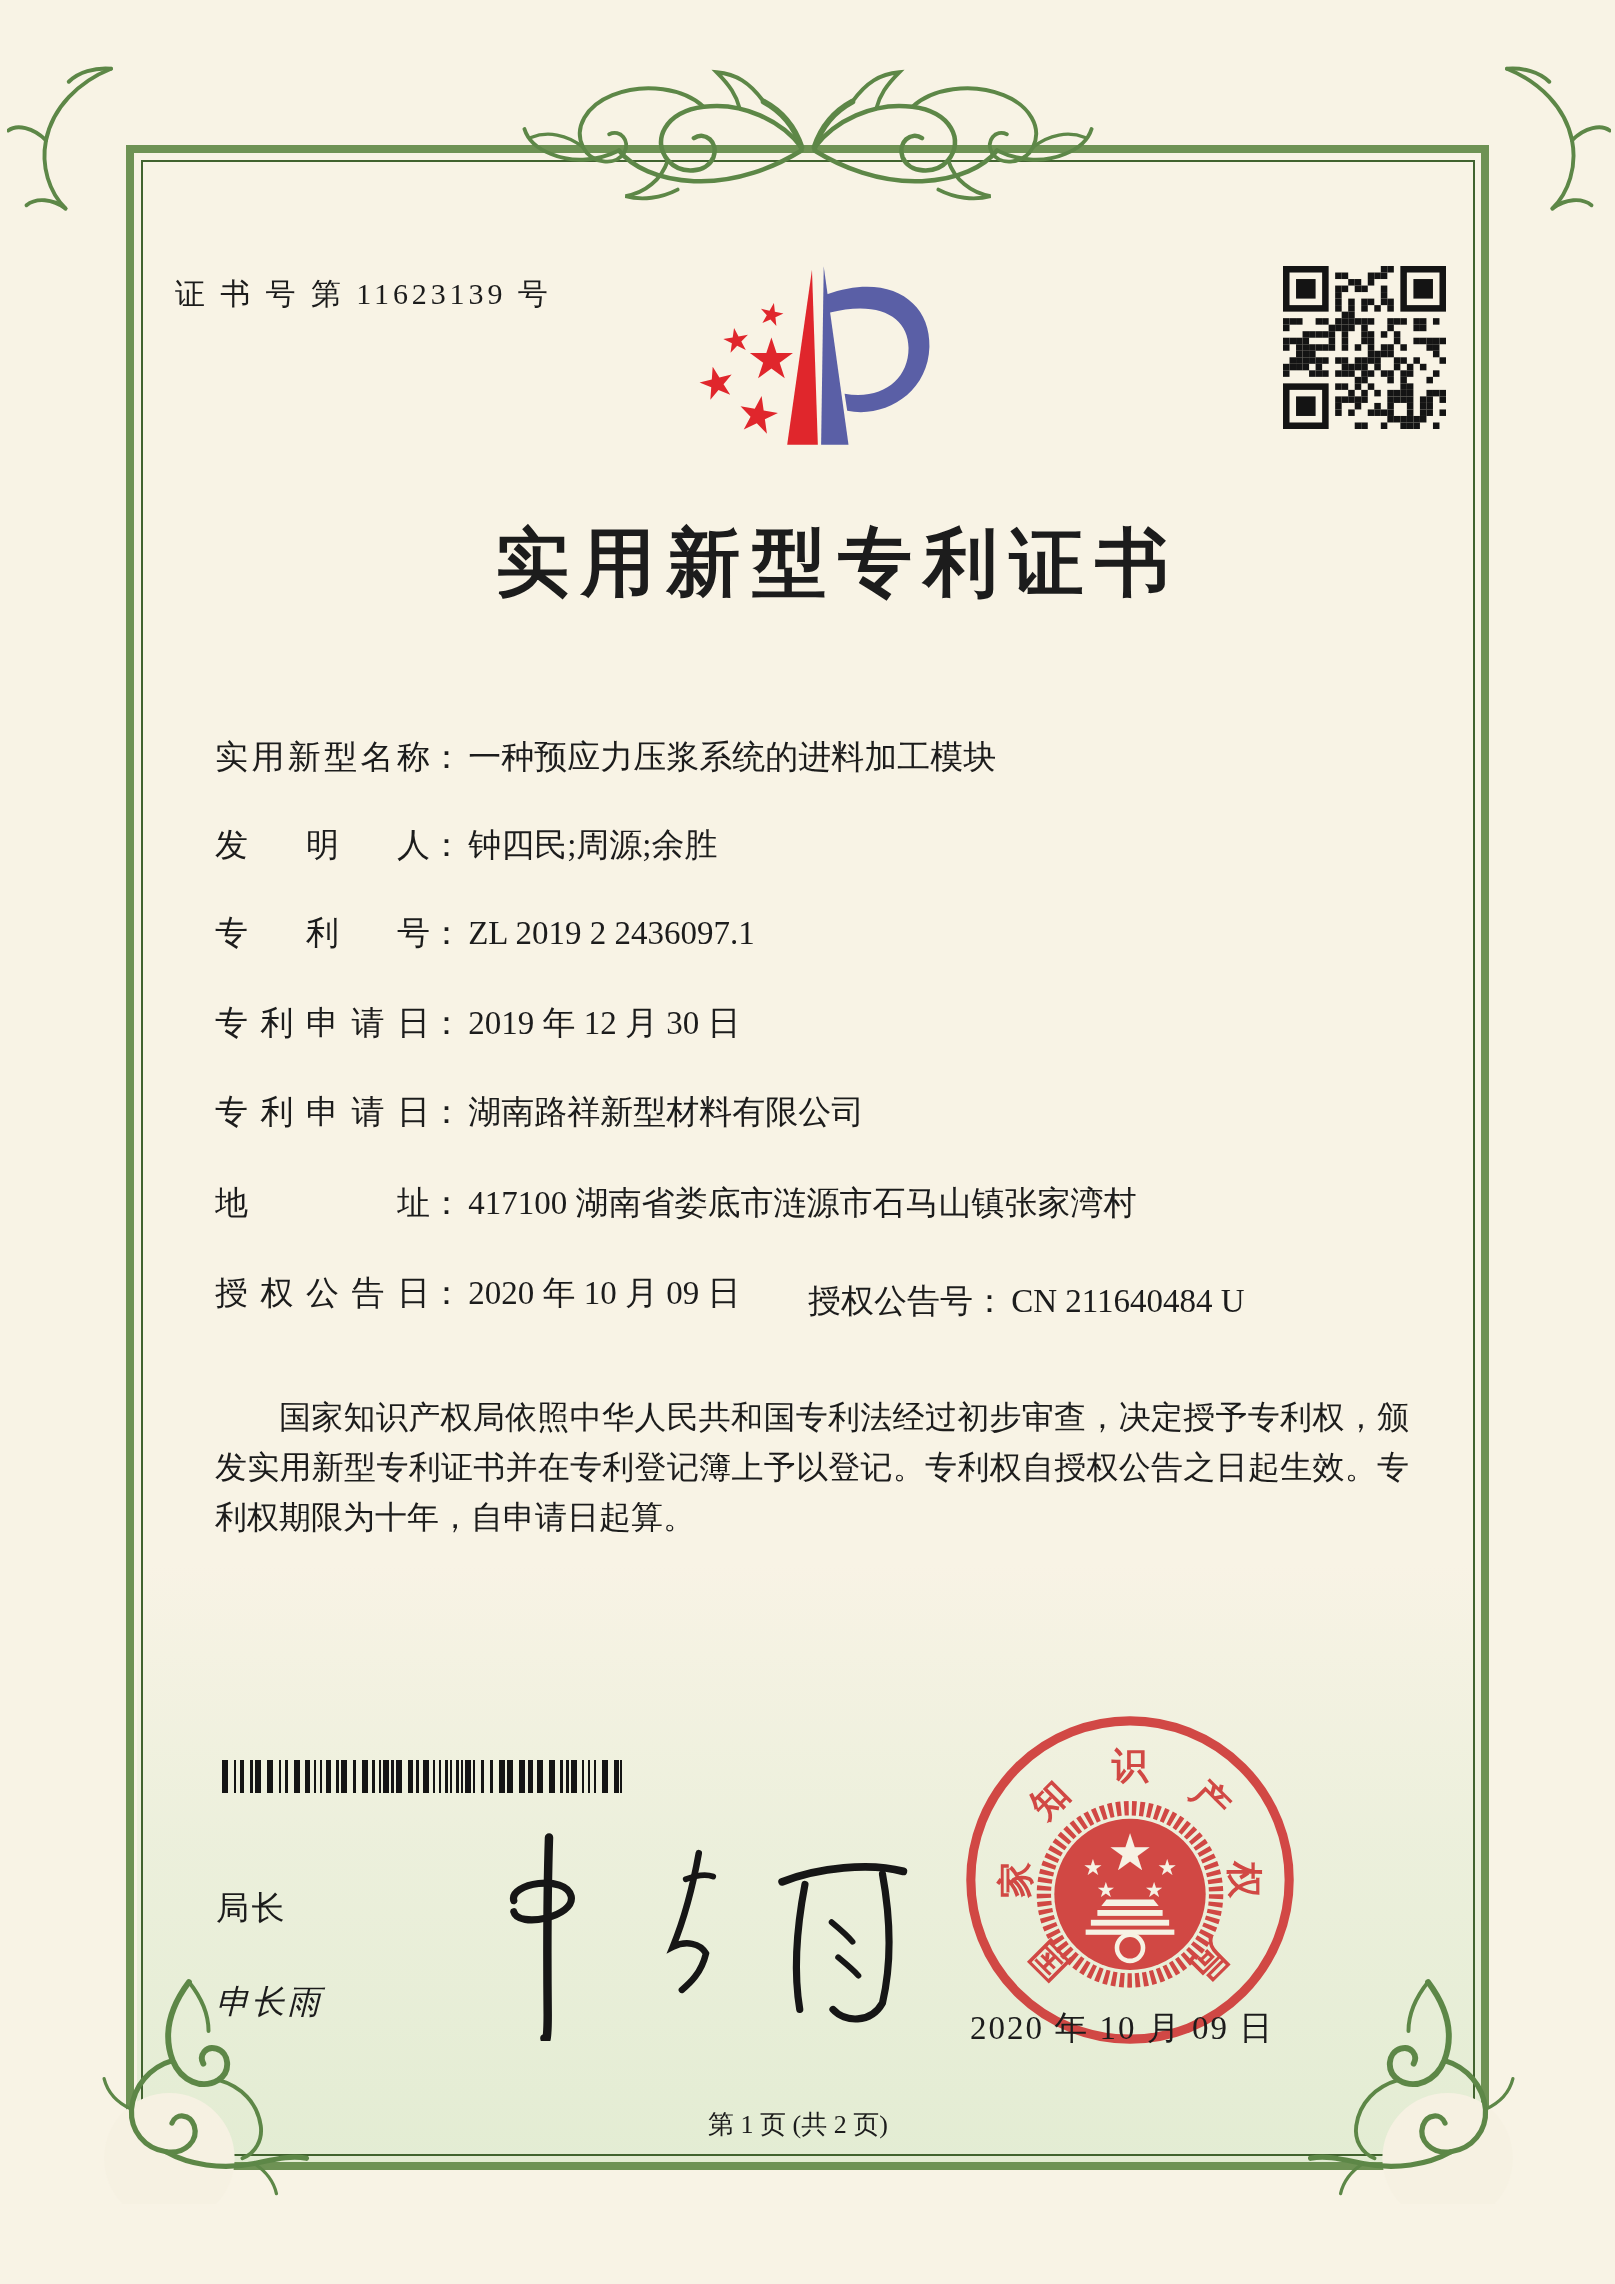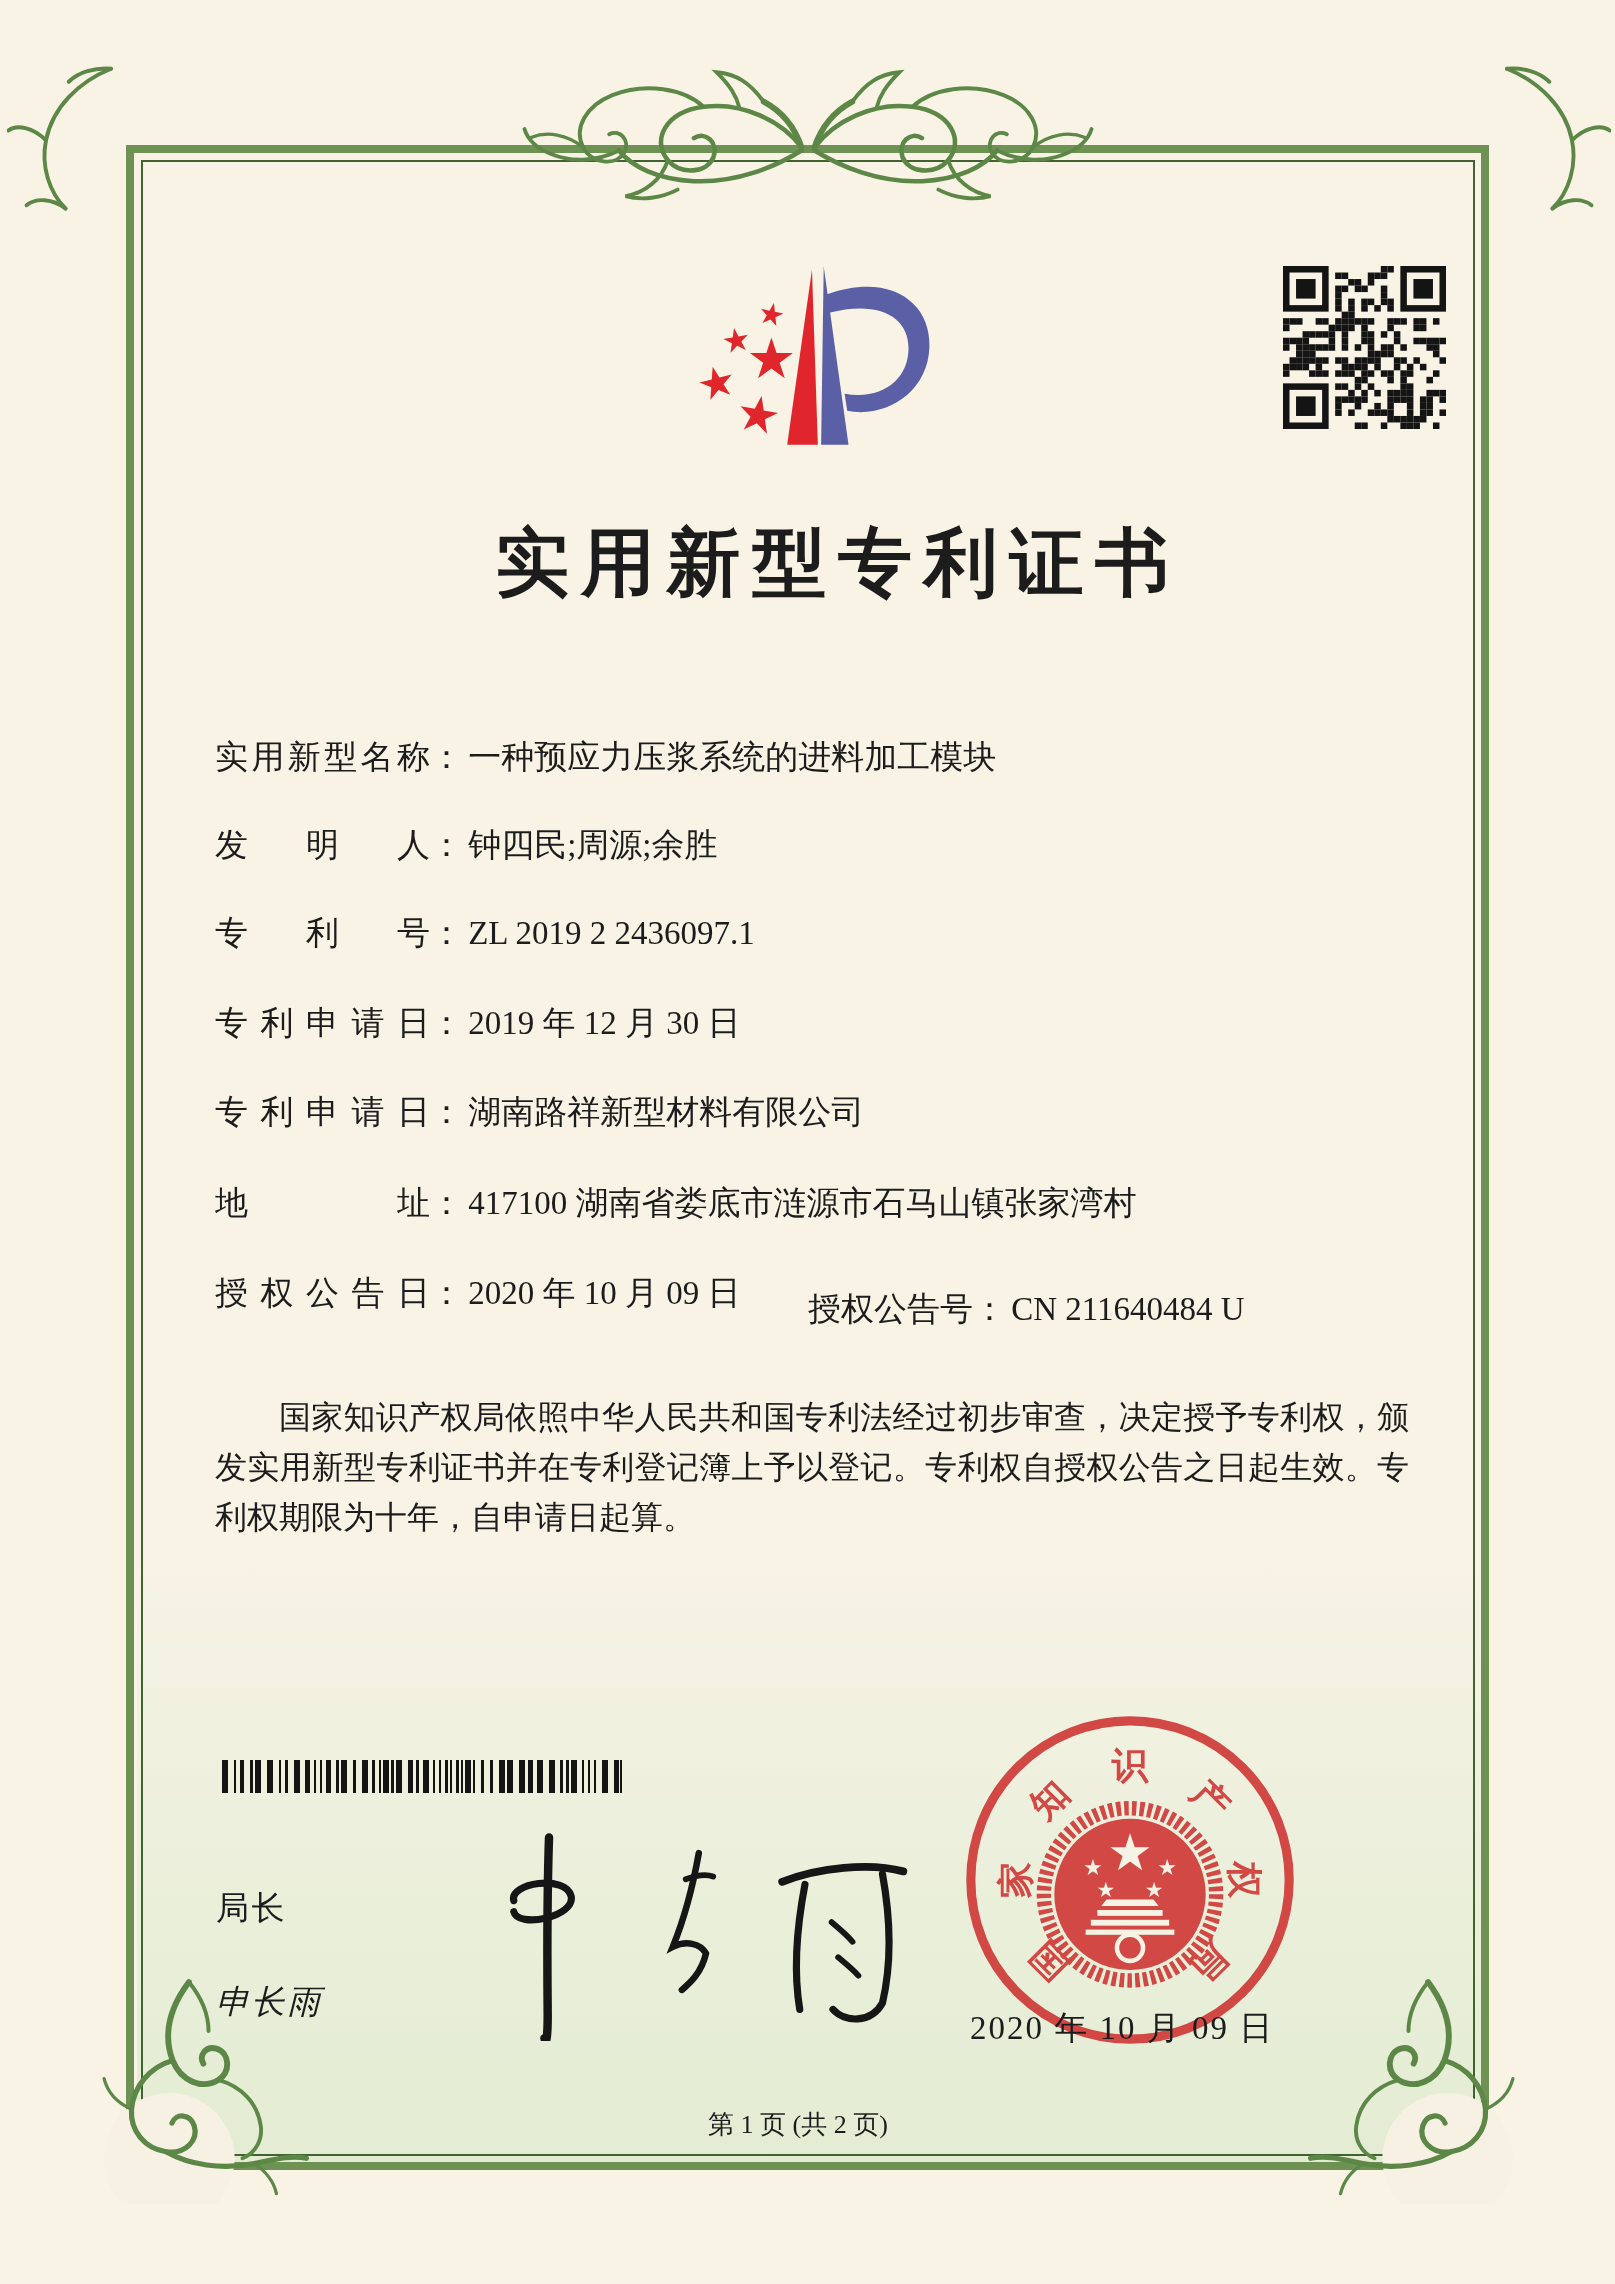--- a/index.html
+++ b/index.html
@@ -31,21 +31,21 @@
   }
   .doc-title{
     position:absolute;left:0;top:514px;width:1616px;
     text-align:center;font-size:74px;font-weight:bold;letter-spacing:11.7px;padding-left:30px;
   }
   .fields{position:absolute;left:215px;top:0;width:1238px;font-size:33px;}
   .frow{position:absolute;left:0;white-space:nowrap;}
   .flabel{display:inline-block;width:215px;text-align:justify;text-align-last:justify;}
   .fcolon{display:inline-block;}
   .fvalue{display:inline-block;padding-left:5.2px;}
-  .fpair2{position:absolute;left:593px;top:16px;white-space:nowrap;}
+  .fpair2{position:absolute;left:593px;top:8px;white-space:nowrap;}
   .body-text{
     position:absolute;left:215px;top:1368px;width:1194px;
     font-size:32px;line-height:50px;text-align:justify;margin-top:24px;
   }
   .body-text p{margin:0 0 3.9px 0;text-indent:2em;}
   .barcode{position:absolute;left:222px;top:1760px;width:405px;height:33px;}
   .barcode div{position:absolute;top:0;height:33px;background:#141414;}
   .sig-title{position:absolute;left:216px;top:1886px;font-size:33px;letter-spacing:2.6px;}
   .sig-name{position:absolute;left:216px;top:1980px;font-size:33px;letter-spacing:2.6px;font-style:italic;}
   .signature{position:absolute;left:450px;top:1819px;z-index:4;}
@@ -123,20 +123,21 @@
         <path stroke-width="6" d="M195,170 C230,180 255,205 260,240 C263,262 252,282 232,290"></path>
         <path stroke-width="6" d="M150,20 C170,45 180,70 180,95"></path>
         <path stroke-width="5" d="M62,215 C40,205 25,188 20,168"></path>
         <path stroke-width="5" d="M250,298 C268,310 280,326 284,344"></path>
       </g>
     </g>
   </svg>
 
   <div class="content">
 
+    <div class="cert-no">证 书 号 第 11623139 号</div>
 
     <svg class="logo" width="261" height="209" viewBox="0 0 400 320">
       <g fill="#e0262c" font-family="'DejaVu Sans',sans-serif" text-anchor="middle">
         <text x="128" y="108" font-size="46" transform="rotate(12 128 92)">★</text>
         <text x="74" y="149" font-size="50" transform="rotate(-10 74 132)">★</text>
         <text x="128" y="190" font-size="86">★</text>
         <text x="44" y="220" font-size="66" transform="rotate(-14 44 197)">★</text>
         <text x="108" y="272" font-size="76" transform="rotate(10 108 245)">★</text>
       </g>
       <path d="M190,24 L199,292 L152,292 Z" fill="#e0262c"></path>

